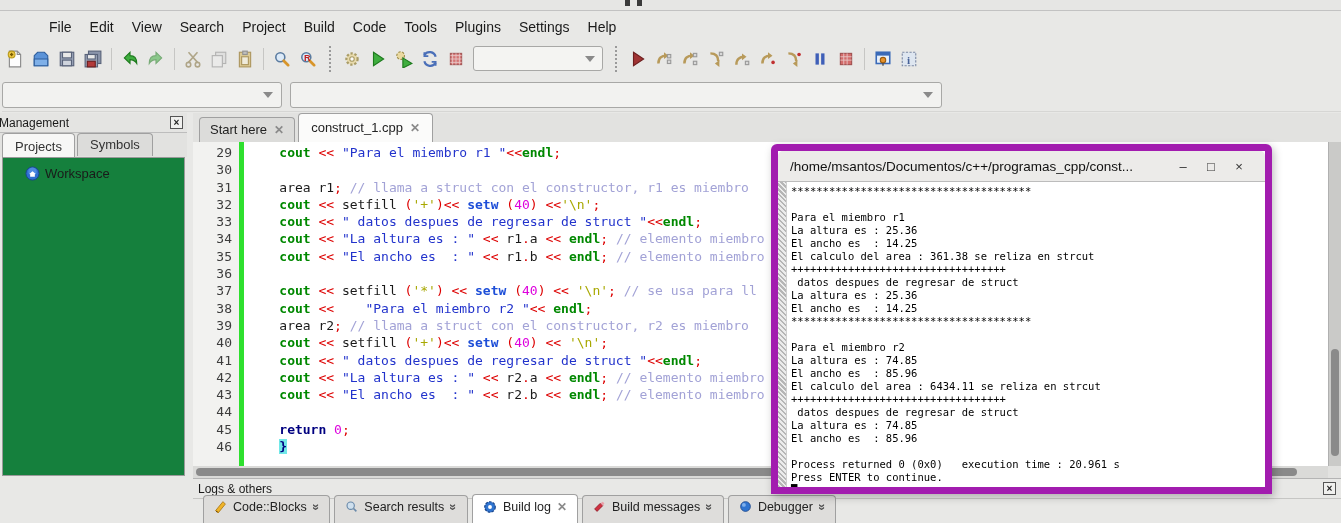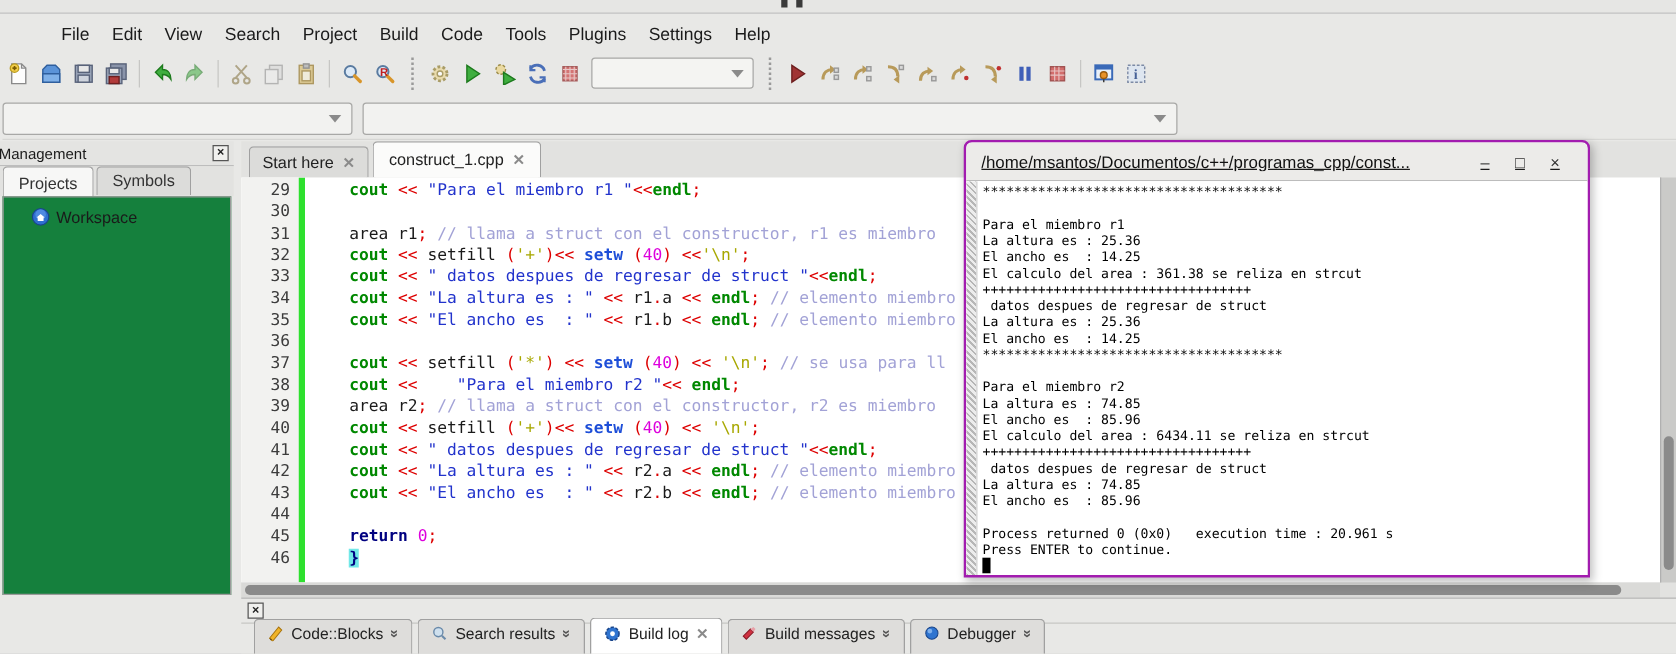--- a/index.html
+++ b/index.html
@@ -72,23 +72,23 @@
   .tk-c{color:#a2a2d6}
   .tk-r{color:#000080;font-weight:bold}
   .tk-b{font-weight:bold;color:#1d4ed8}
   .tk-br{color:#000080;font-weight:bold;background:#72e8e8}
   .vscroll { position:absolute; right:0; top:29px; bottom:12px; width:13px; background:#cacac8;
     border-left:1px solid #b0b0b0; }
   .vthumb { position:absolute; left:2px; right:2px; top:64%; height:33%; background:#8a8a8a; border-radius:5px; }
   .hscroll { position:absolute; left:0; right:13px; bottom:0; height:12px; background:#dadad8; }
   .hthumb { position:absolute; top:2px; bottom:2px; left:3px; width:97%; background:#8a8a8a; border-radius:5px; }
   
-  .term { position:absolute; left:771px; top:112px; width:501px; height:350px; z-index:6;
-    border:2px solid #a21caf; border-radius:6px 6px 0 0; box-shadow:2px 3px 8px rgba(0,0,0,.25);
-    background:#ffffff;text-decoration:underline; }
+  .term { position:absolute; left:771px; top:144px; width:501px; height:350px; z-index:6;
+    border:7px solid #a21caf; border-radius:6px 6px 0 0; box-shadow:2px 3px 8px rgba(0,0,0,.25);
+    background:#ffffff; }
   .term-title { height:31px; background:#ecebe9; border-bottom:1px solid #bcbcbc; border-radius:5px 5px 0 0;
     display:flex; align-items:center; font-size:13.5px; color:#111; padding:0 12px; }
   .term-title .t { flex:1; white-space:nowrap; overflow:hidden; }
   .wbtn { width:28px; text-align:center; color:#333; font-size:13px; }
   .term-body { position:absolute; left:0; right:0; top:31px; bottom:0; background:#ffffff; overflow:hidden; }
   .term-scroll { position:absolute; left:0; top:0; bottom:0; width:9px;
     background:repeating-linear-gradient(45deg,#b6b6b6 0 1.5px,#ececec 1.5px 3.5px);
     border-right:1px solid #cfcfcf; }
   .term-out { position:absolute; left:13px; top:3px; right:0; bottom:0;
     font-family:"DejaVu Sans Mono", monospace; font-size:10.5px; color:#000; white-space:pre; }
@@ -408,20 +408,21 @@
       <span class="wbtn">×</span>
     </div>
     <div class="term-body">
       <div class="term-scroll"></div>
       <div class="term-out"><div class="trow">**************************************</div><div class="trow">&nbsp;</div><div class="trow">Para el miembro r1</div><div class="trow">La altura es : 25.36</div><div class="trow">El ancho es  : 14.25</div><div class="trow">El calculo del area : 361.38 se reliza en strcut</div><div class="trow">++++++++++++++++++++++++++++++++++</div><div class="trow"> datos despues de regresar de struct</div><div class="trow">La altura es : 25.36</div><div class="trow">El ancho es  : 14.25</div><div class="trow">**************************************</div><div class="trow">&nbsp;</div><div class="trow">Para el miembro r2</div><div class="trow">La altura es : 74.85</div><div class="trow">El ancho es  : 85.96</div><div class="trow">El calculo del area : 6434.11 se reliza en strcut</div><div class="trow">++++++++++++++++++++++++++++++++++</div><div class="trow"> datos despues de regresar de struct</div><div class="trow">La altura es : 74.85</div><div class="trow">El ancho es  : 85.96</div><div class="trow">&nbsp;</div><div class="trow">Process returned 0 (0x0)   execution time : 20.961 s</div><div class="trow">Press ENTER to continue.</div><div class="trow">█</div></div>
     </div>
   </div>
 
   <div class="logs">
     <div class="logs-header">
+      <span class="ttl">Logs &amp; others</span>
       <span class="closebox">×</span>
     </div>
     <div class="logs-tabs">
       <span class="ltab">
         <svg width="13" height="13" viewBox="0 0 16 16">
             <path d="M2 13L11 2l3 3-9 11z" fill="#f0b428" stroke="#a87410"></path>
             <path d="M2 13l1 2 2-1z" fill="#6a4a10"></path>
           </svg>
         <span>Code::Blocks</span>
         <span class="chev">»</span>

